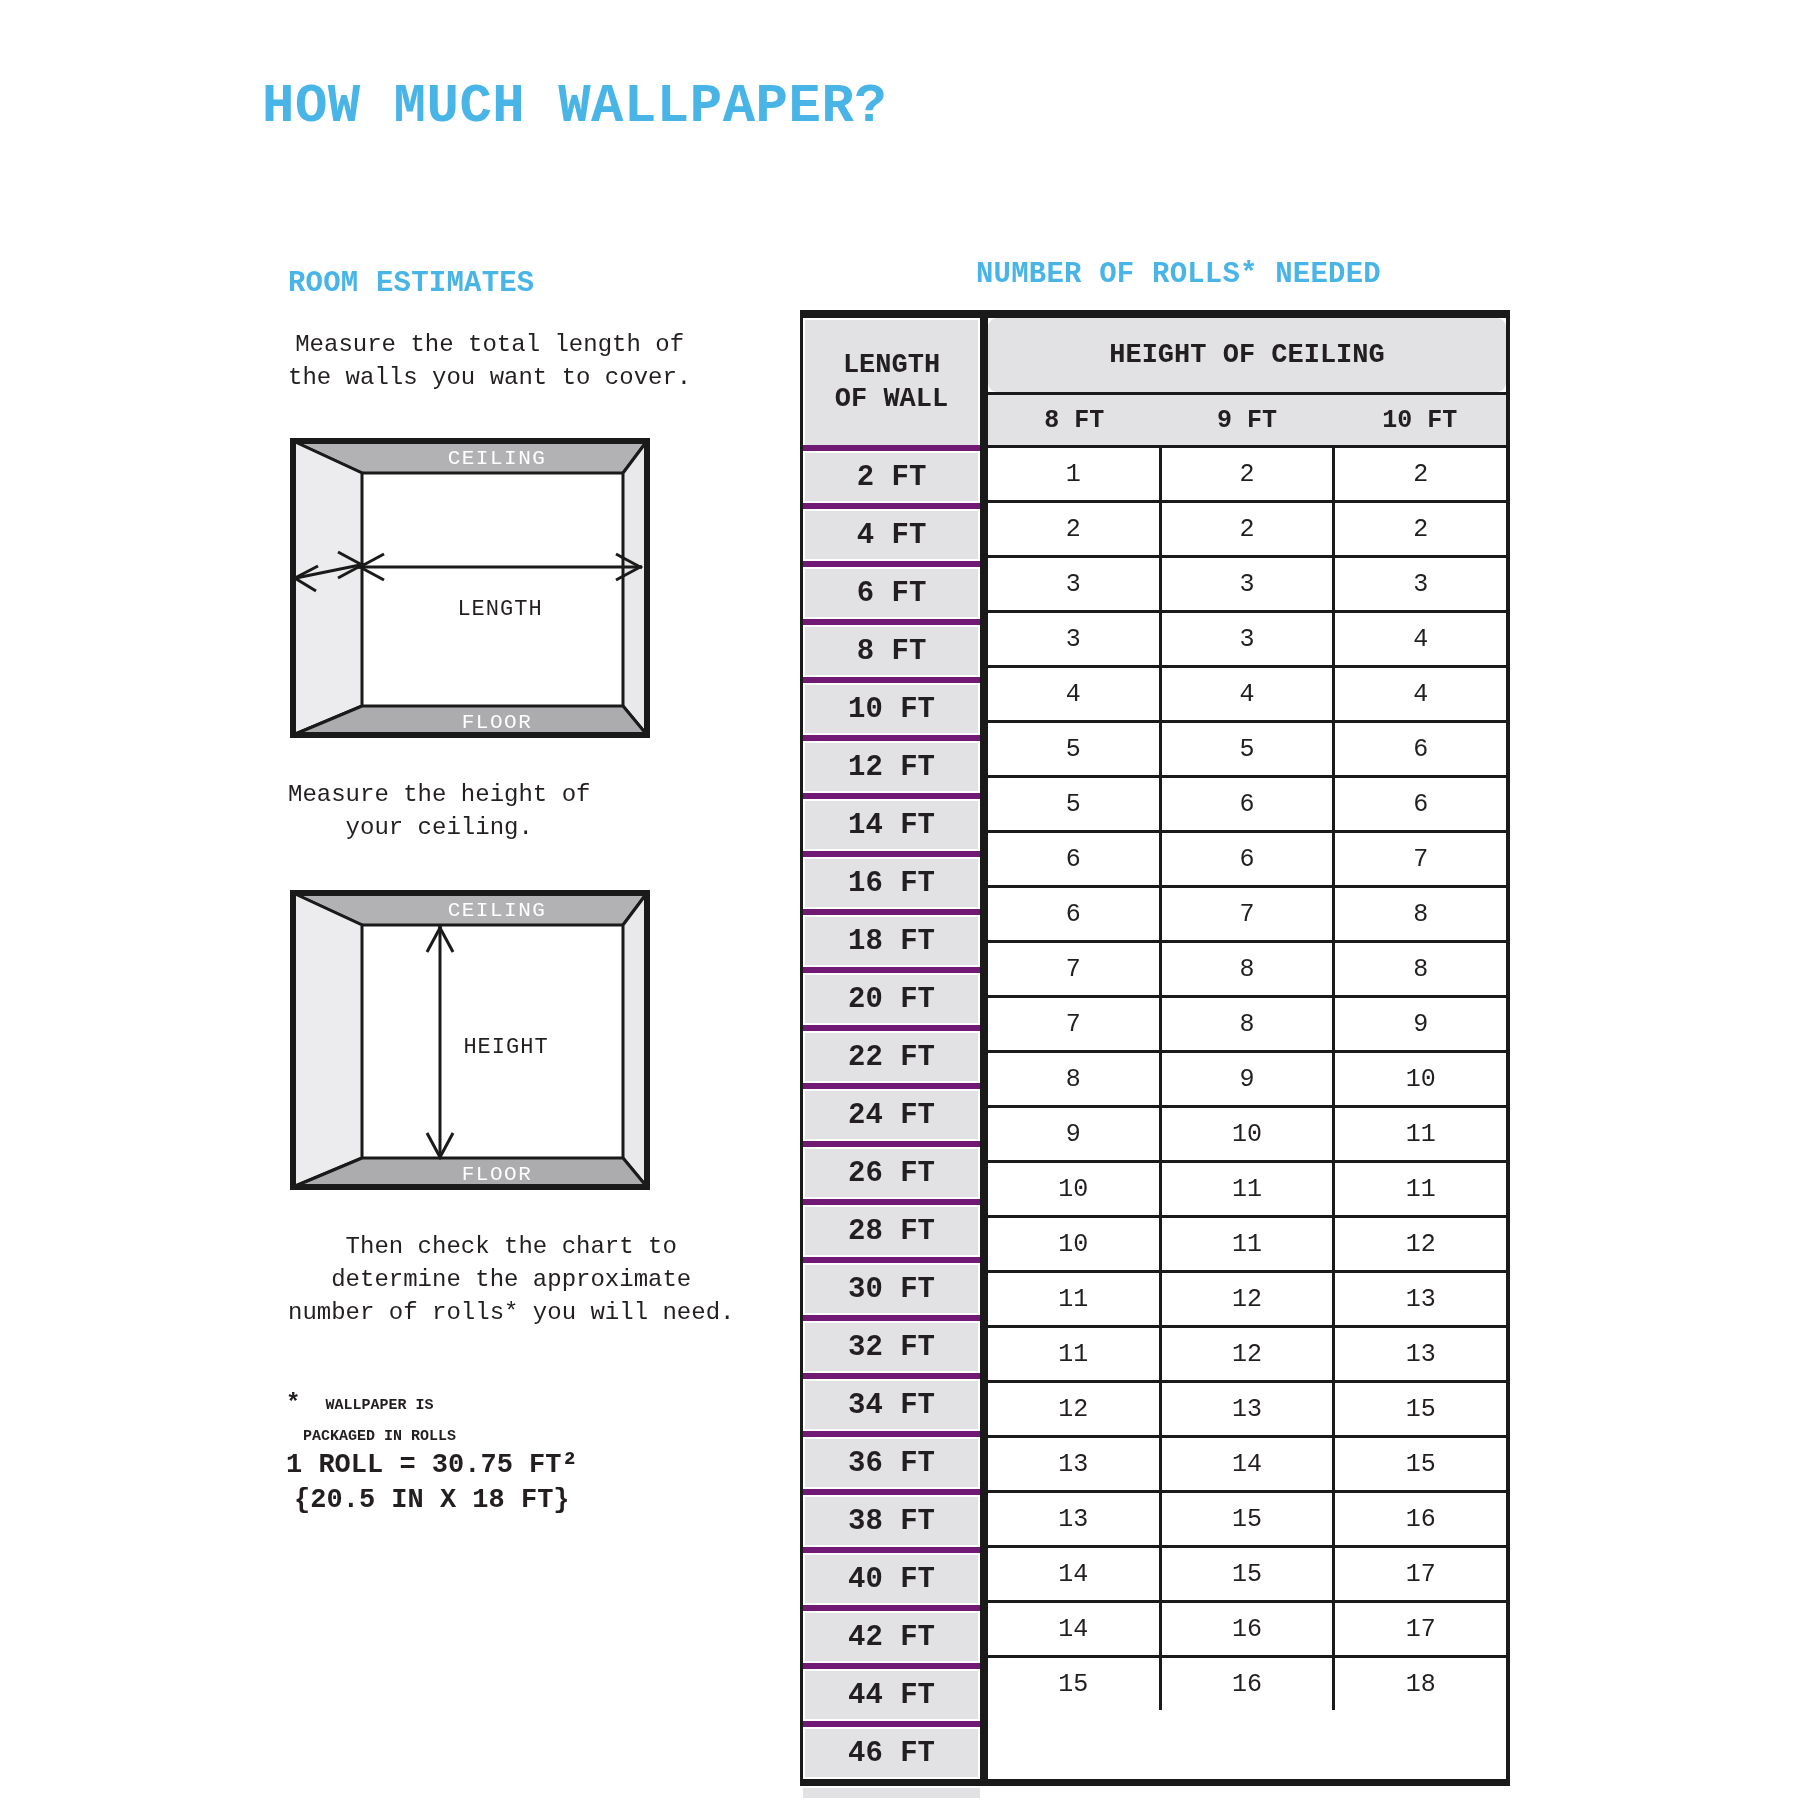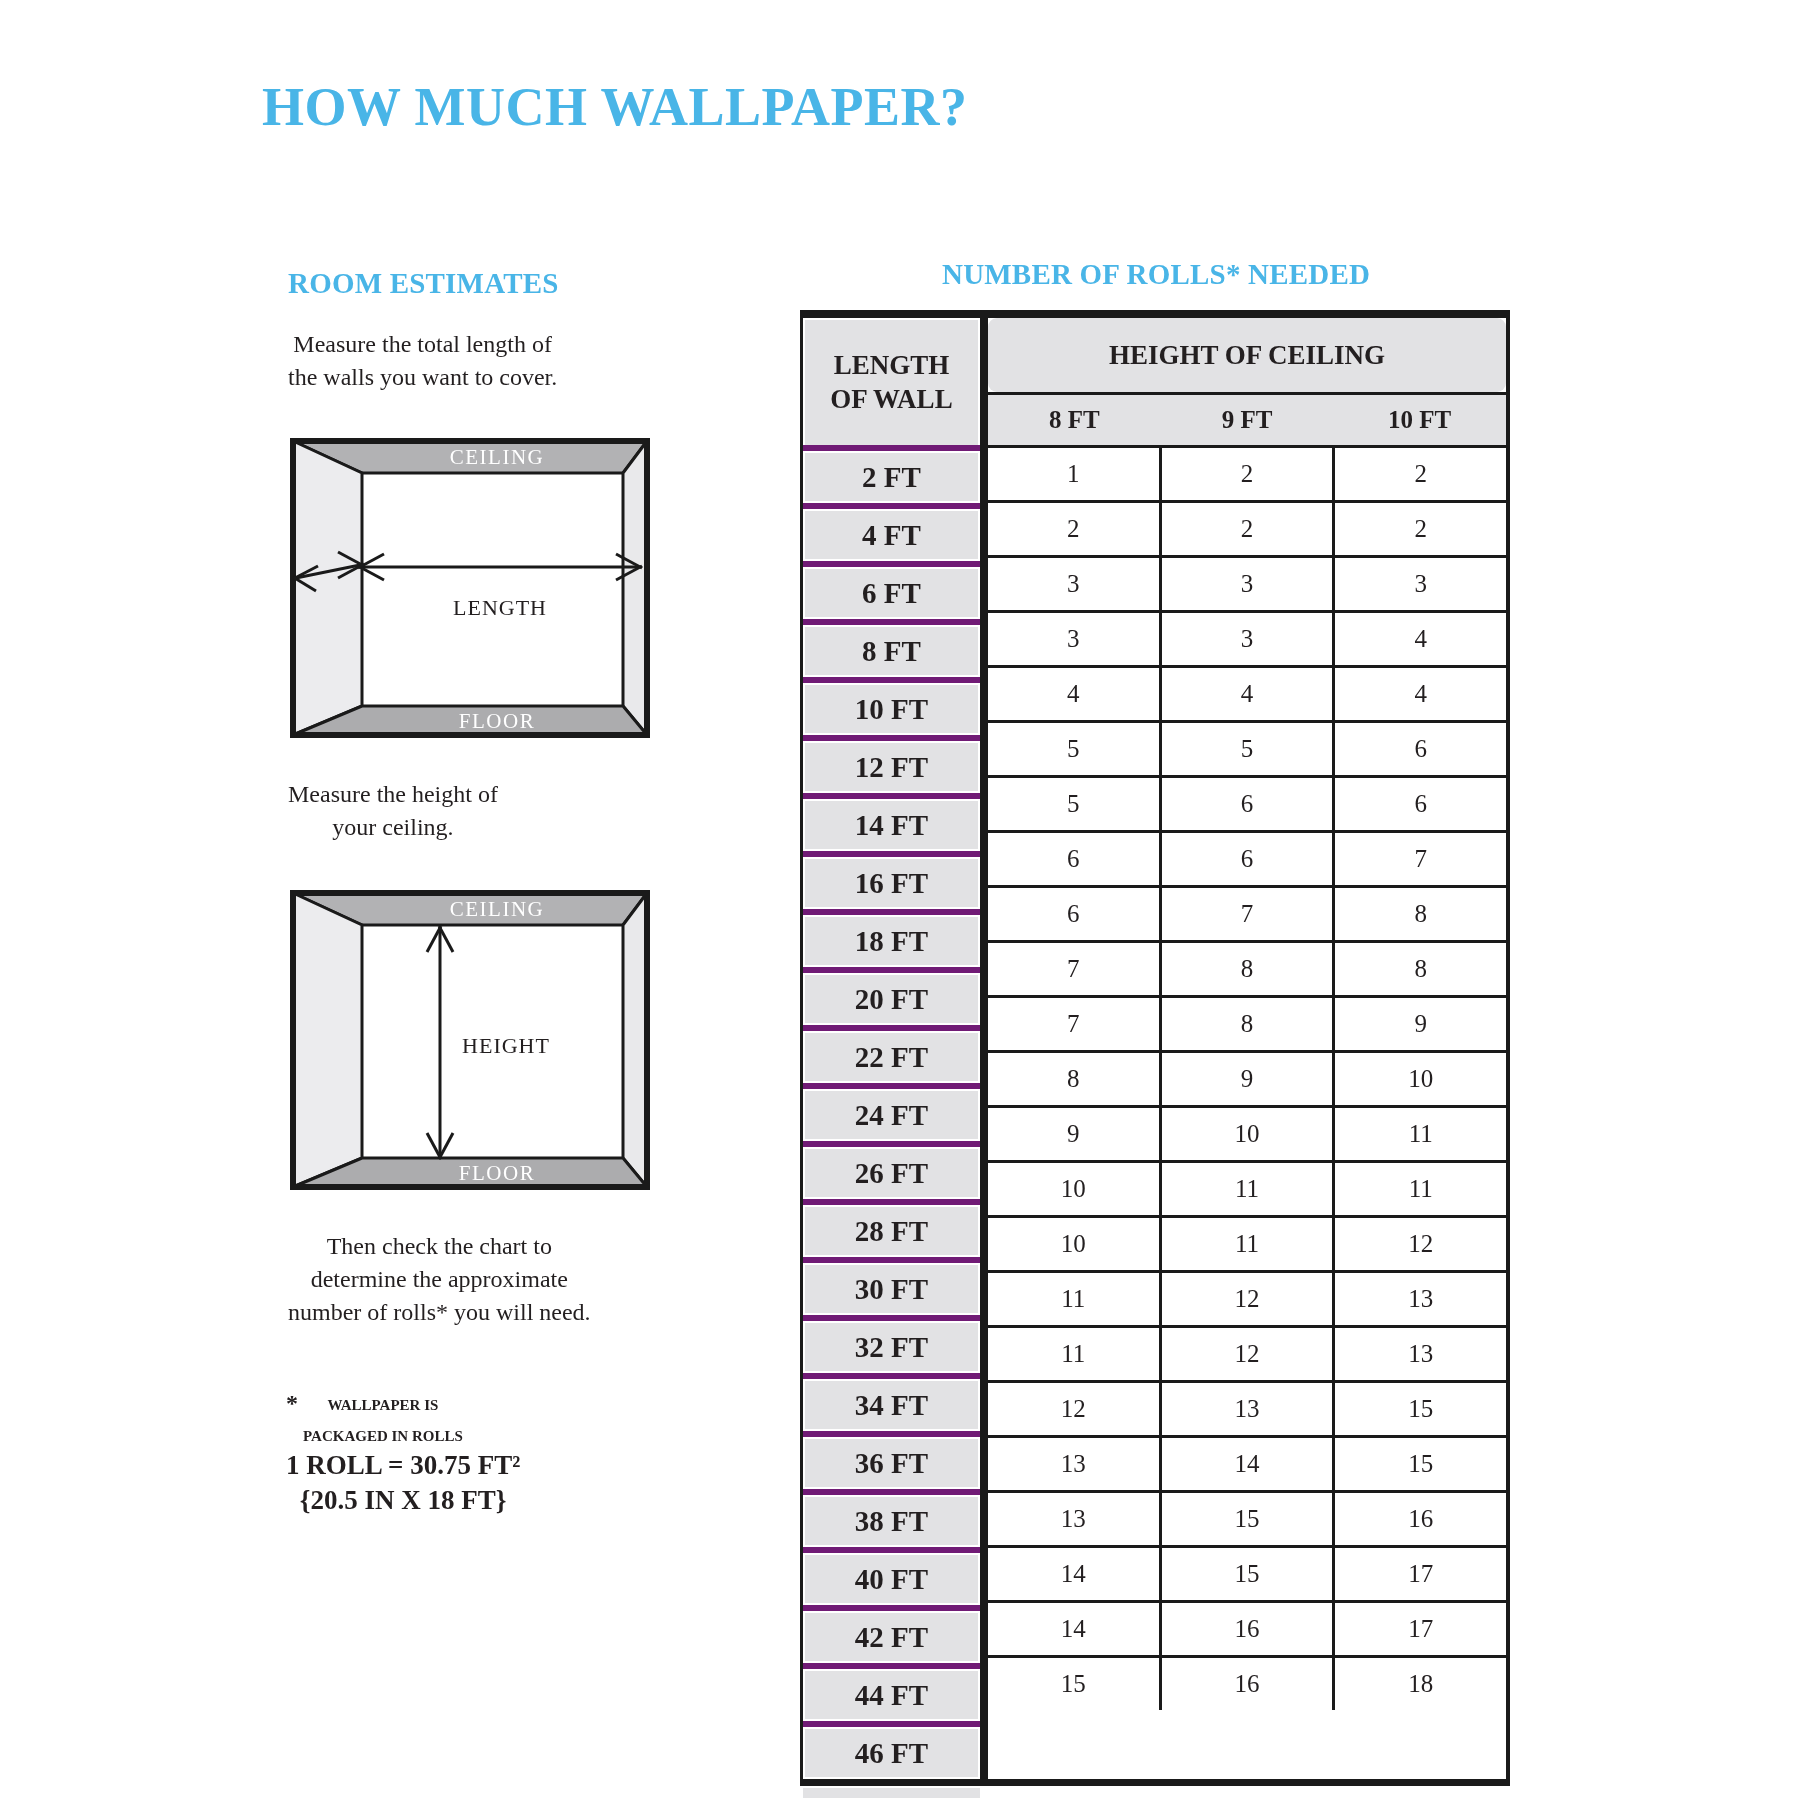--- a/index.html
+++ b/index.html
@@ -1,17 +1,17 @@
 <!DOCTYPE html>
 <html><head>
 <meta charset="utf-8">
 <style>
   html,body{margin:0;padding:0;background:#ffffff;}
   #page{position:relative;width:1800px;height:1800px;background:#ffffff;overflow:hidden;
-        font-family:Liberation Serif, serif;color:#231F20;}
+        font-family:Liberation Mono, monospace;color:#231F20;}
 
   .abs{position:absolute;}
   .multiline{white-space:pre-line;text-align:center;}
 
   
   #main-title{left:262px;top:76px;font-size:54px;font-weight:bold;color:#49B5E7;letter-spacing:.5px;}
   #room-estimates-heading{left:288px;top:267px;font-size:29px;font-weight:bold;color:#49B5E7;letter-spacing:.2px;}
   .body-par{left:288px;font-size:24px;line-height:33px;color:#231F20;}
   #para-measure-length{top:328px;}
   #para-measure-height{top:778px;}
@@ -22,21 +22,21 @@
   #diagram-height{top:890px;}
   .diagram svg{display:block;width:100%;height:100%;}
   .dg-wall-label{font-size:21px;letter-spacing:1.5px;fill:#ffffff;}
   .dg-dim-label{font-size:22px;letter-spacing:1px;fill:#231F20;}
 
   #footnote-star{left:286px;top:1390px;font-size:24px;font-weight:bold;}
   #footnote-text{left:303px;top:1390px;font-size:15px;font-weight:bold;line-height:31px;}
   #roll-spec{left:286px;top:1448px;font-size:27px;font-weight:bold;line-height:35px;}
 
   
-  #rolls-heading{left:942px;top:258px;font-size:29px;font-weight:bold;color:#49B5E7;letter-spacing:.2px;}
+  #rolls-heading{left:976px;top:258px;font-size:29px;font-weight:bold;color:#49B5E7;letter-spacing:.2px;}
 
   #rolls-table{left:800px;top:310px;width:710px;}
   .tbl-top{height:8px;background:#1A1A1A;}
   .tbl-bottom{height:7px;background:#1A1A1A;}
   .tbl-main{display:flex;border-left:3px solid #1A1A1A;border-right:4px solid #1A1A1A;}
   .lbl-col{width:177px;background:#E2E2E4;}
   .thick-div{width:8px;background:#1A1A1A;}
   .data-col{width:518px;}
 
   .lbl-head{height:127px;display:flex;align-items:center;justify-content:center;text-align:center;

